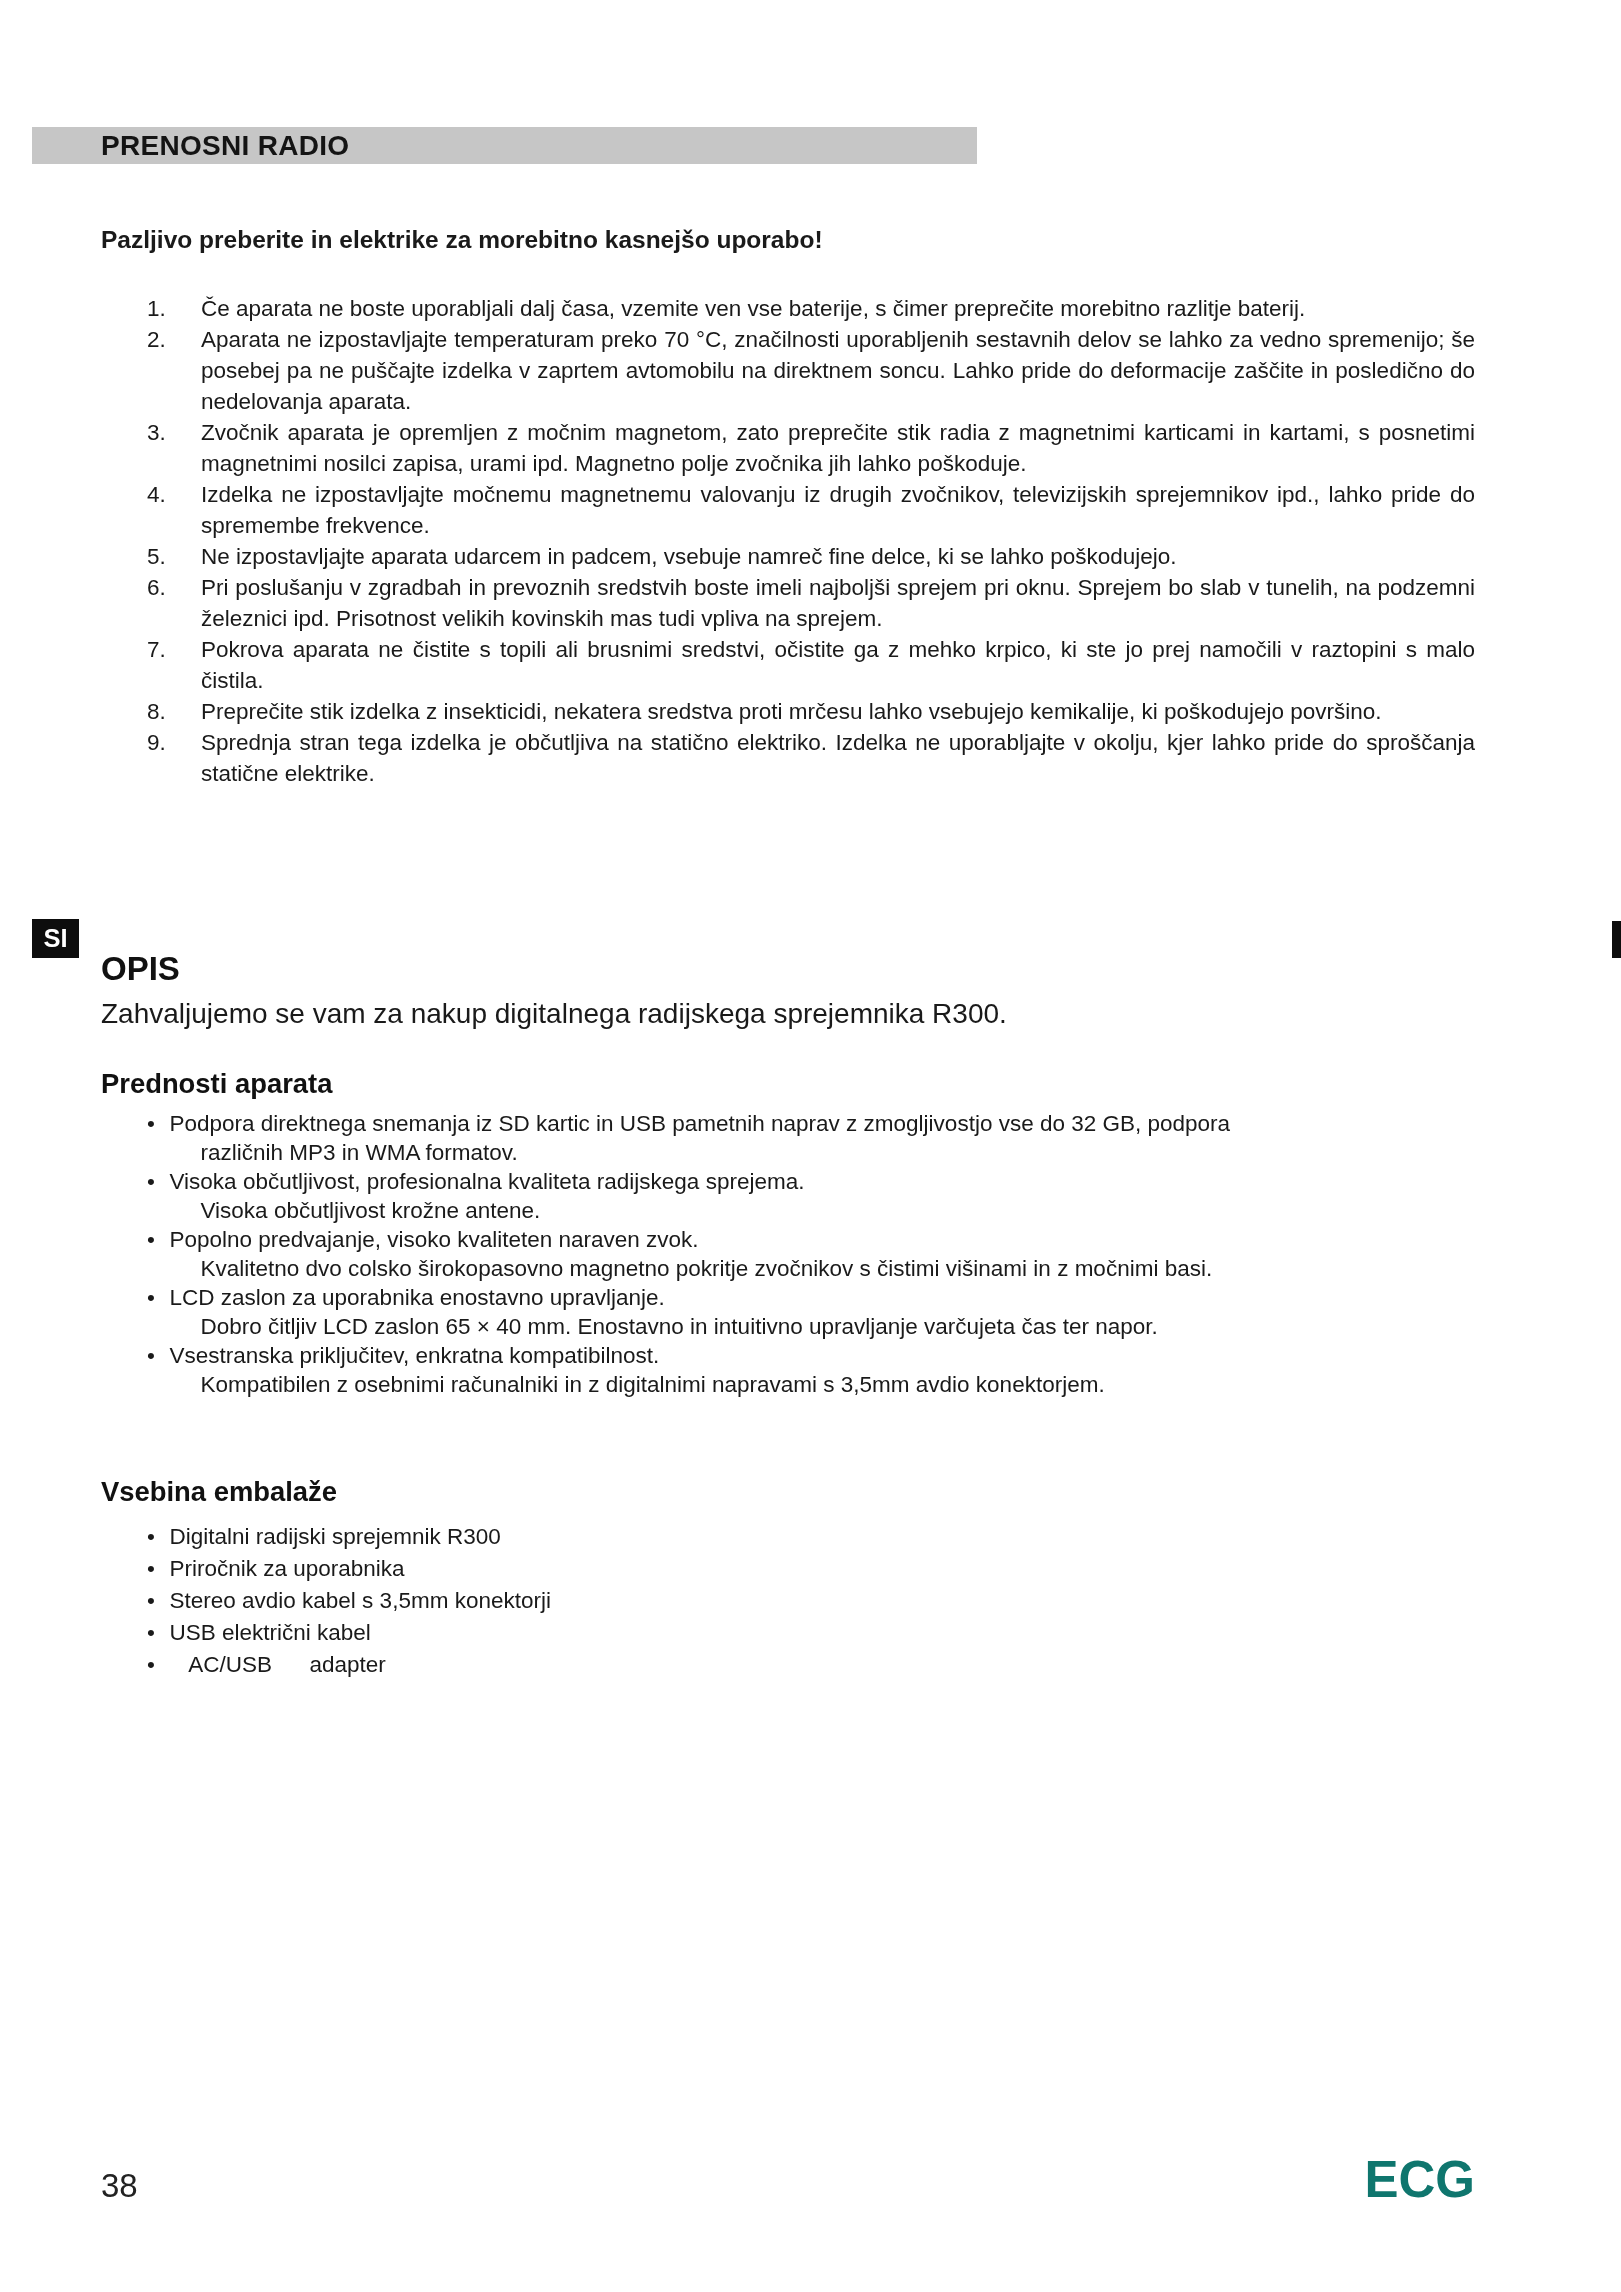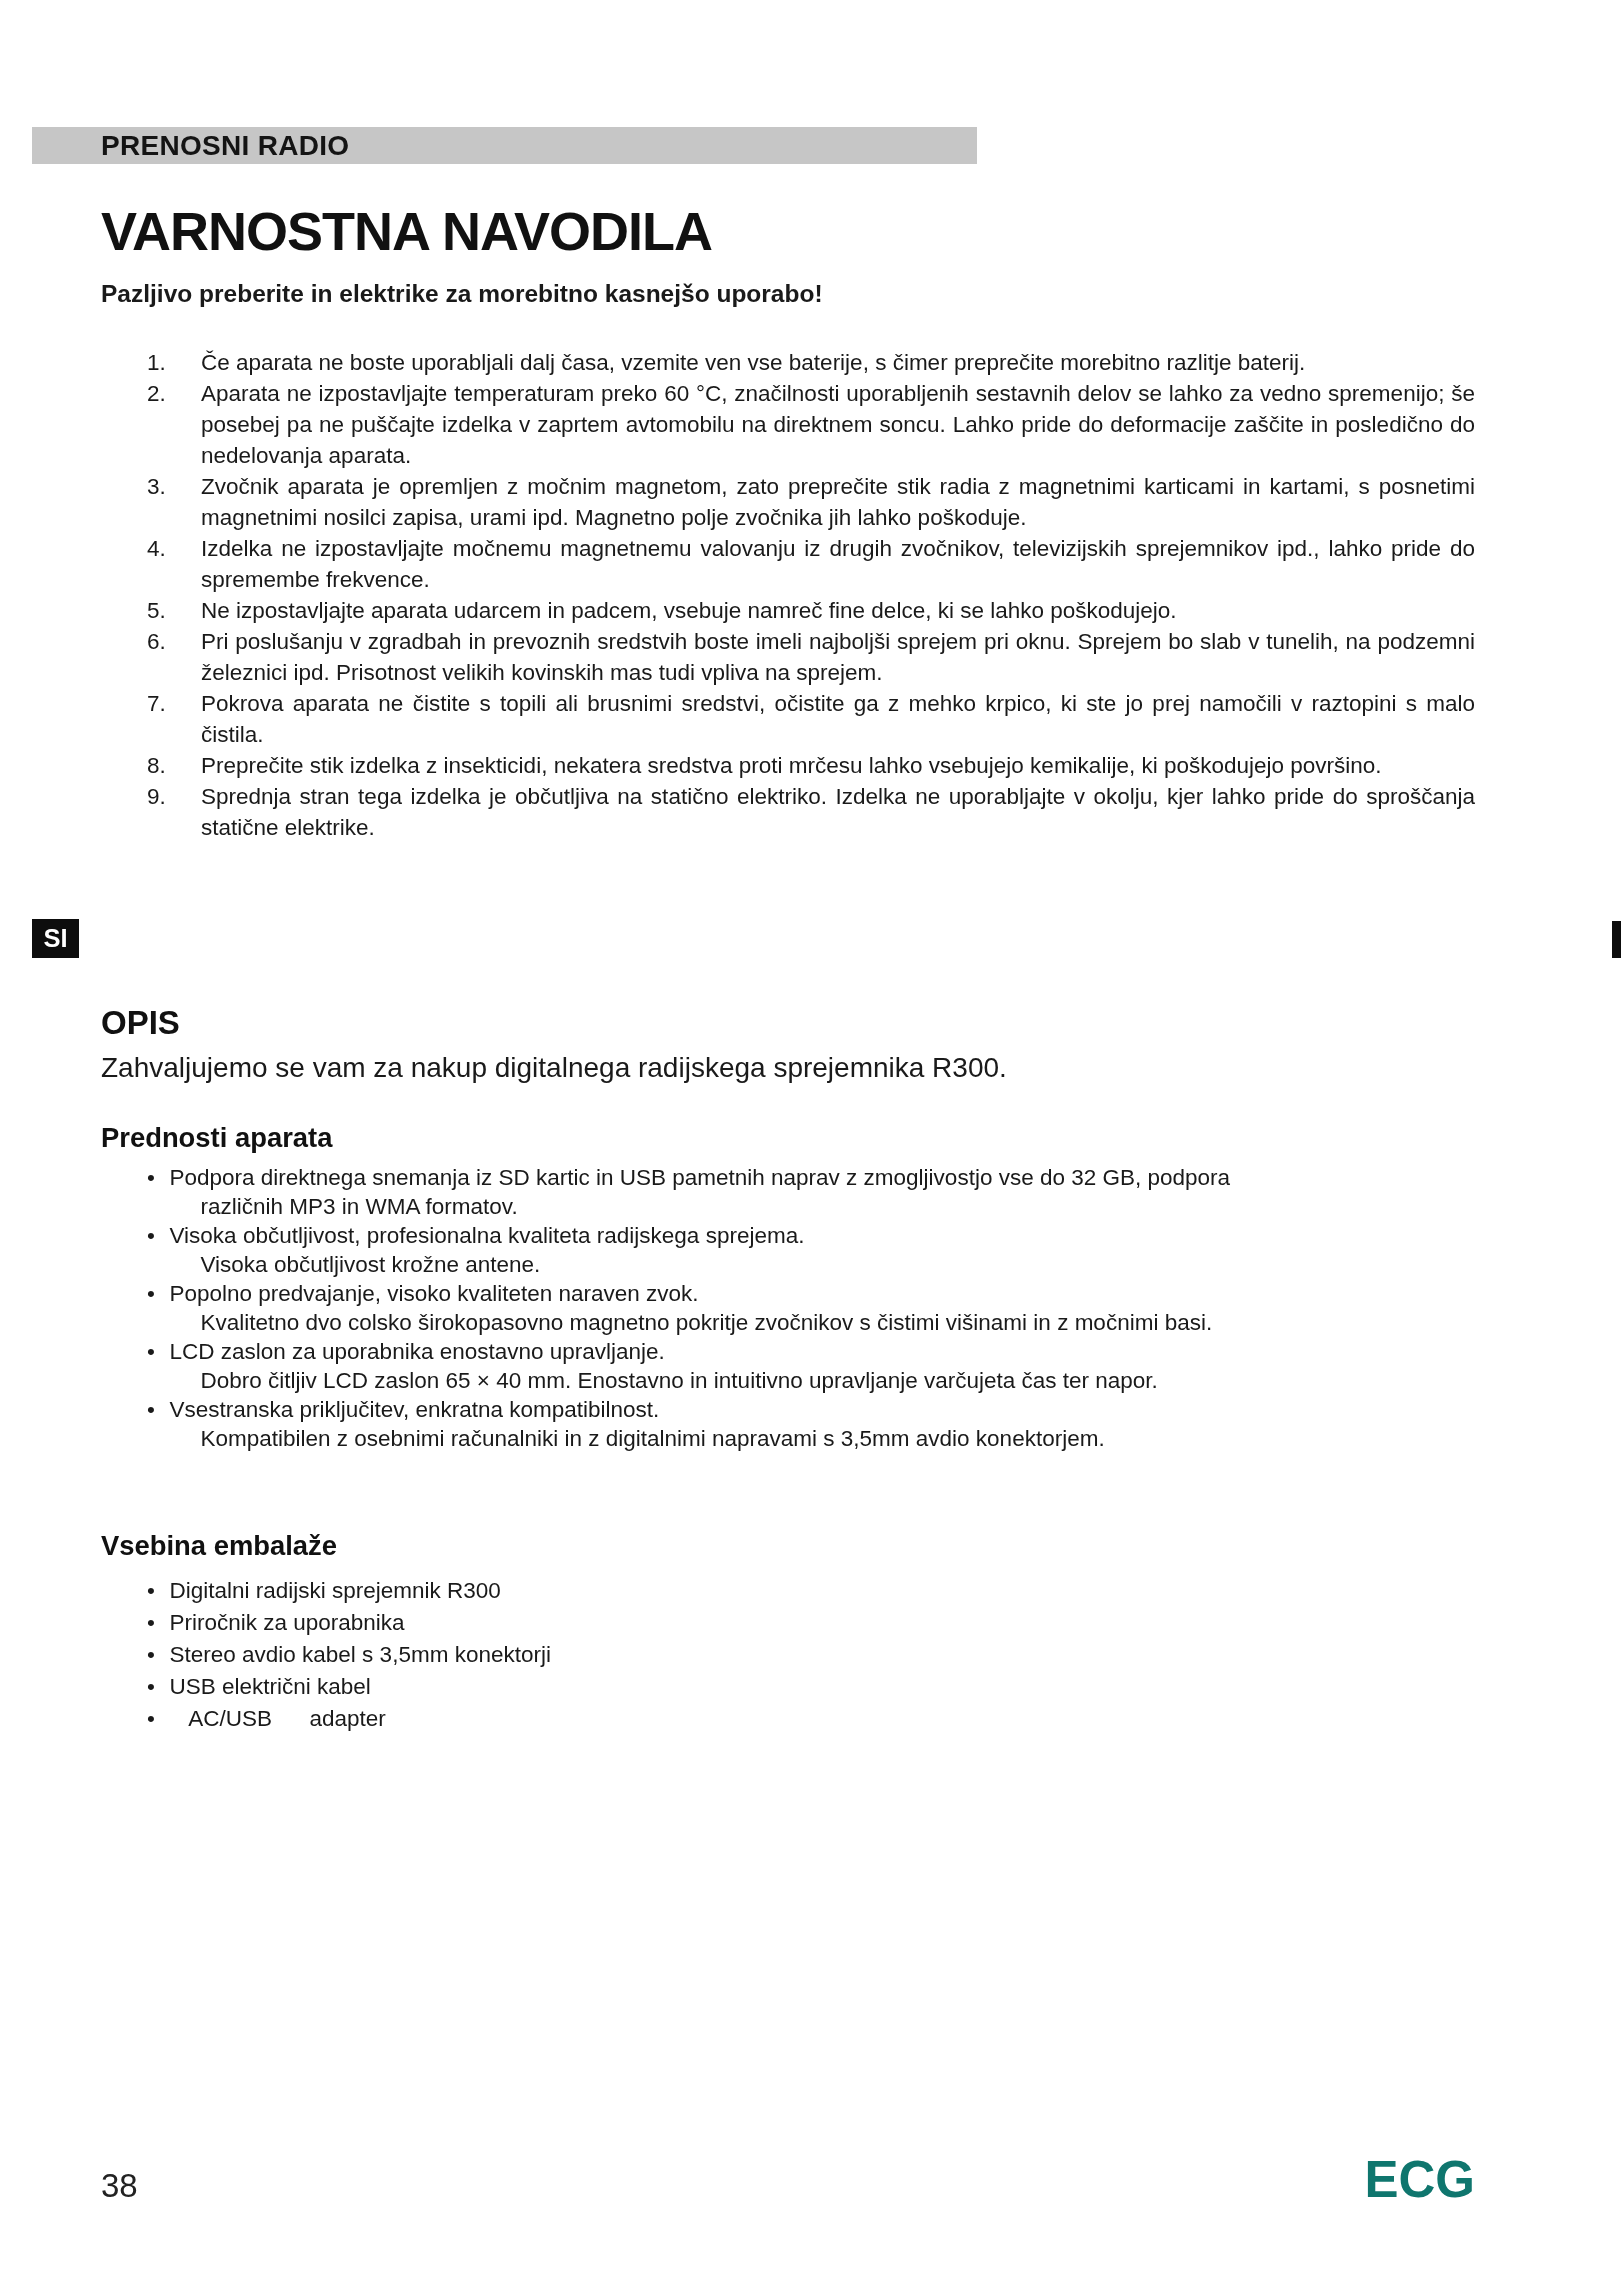--- a/index.html
+++ b/index.html
@@ -77,31 +77,30 @@
     <span class="header-label">PRENOSNI RADIO</span>
   </div>
 
   <div class="si-tab">
     <span>SI</span>
   </div>
   <div class="edge-mark"></div>
 
   <div class="content">
 
-    <div class="doc-title">VARNOSTNA NAVODILA</div>
     <div class="doc-subtitle">Pazljivo preberite in elektrike za morebitno kasnejšo uporabo!</div>
 
     <div class="safety-list">
       <div class="s-item">
         <span class="s-num">1.</span>
         <span class="s-text">Če aparata ne boste uporabljali dalj časa, vzemite ven vse baterije, s čimer preprečite morebitno razlitje baterij.</span>
       </div>
       <div class="s-item">
         <span class="s-num">2.</span>
-        <span class="s-text">Aparata ne izpostavljajte temperaturam preko 60 °C, značilnosti uporabljenih sestavnih delov se lahko za vedno spremenijo; še posebej pa ne puščajte izdelka v zaprtem avtomobilu na direktnem soncu. Lahko pride do deformacije zaščite in posledično do nedelovanja aparata.</span>
+        <span class="s-text">Aparata ne izpostavljajte temperaturam preko 70 °C, značilnosti uporabljenih sestavnih delov se lahko za vedno spremenijo; še posebej pa ne puščajte izdelka v zaprtem avtomobilu na direktnem soncu. Lahko pride do deformacije zaščite in posledično do nedelovanja aparata.</span>
       </div>
       <div class="s-item">
         <span class="s-num">3.</span>
         <span class="s-text">Zvočnik aparata je opremljen z močnim magnetom, zato preprečite stik radia z magnetnimi karticami in kartami, s posnetimi magnetnimi nosilci zapisa, urami ipd. Magnetno polje zvočnika jih lahko poškoduje.</span>
       </div>
       <div class="s-item">
         <span class="s-num">4.</span>
         <span class="s-text">Izdelka ne izpostavljajte močnemu magnetnemu valovanju iz drugih zvočnikov, televizijskih sprejemnikov ipd., lahko pride do spremembe frekvence.</span>
       </div>
       <div class="s-item">

